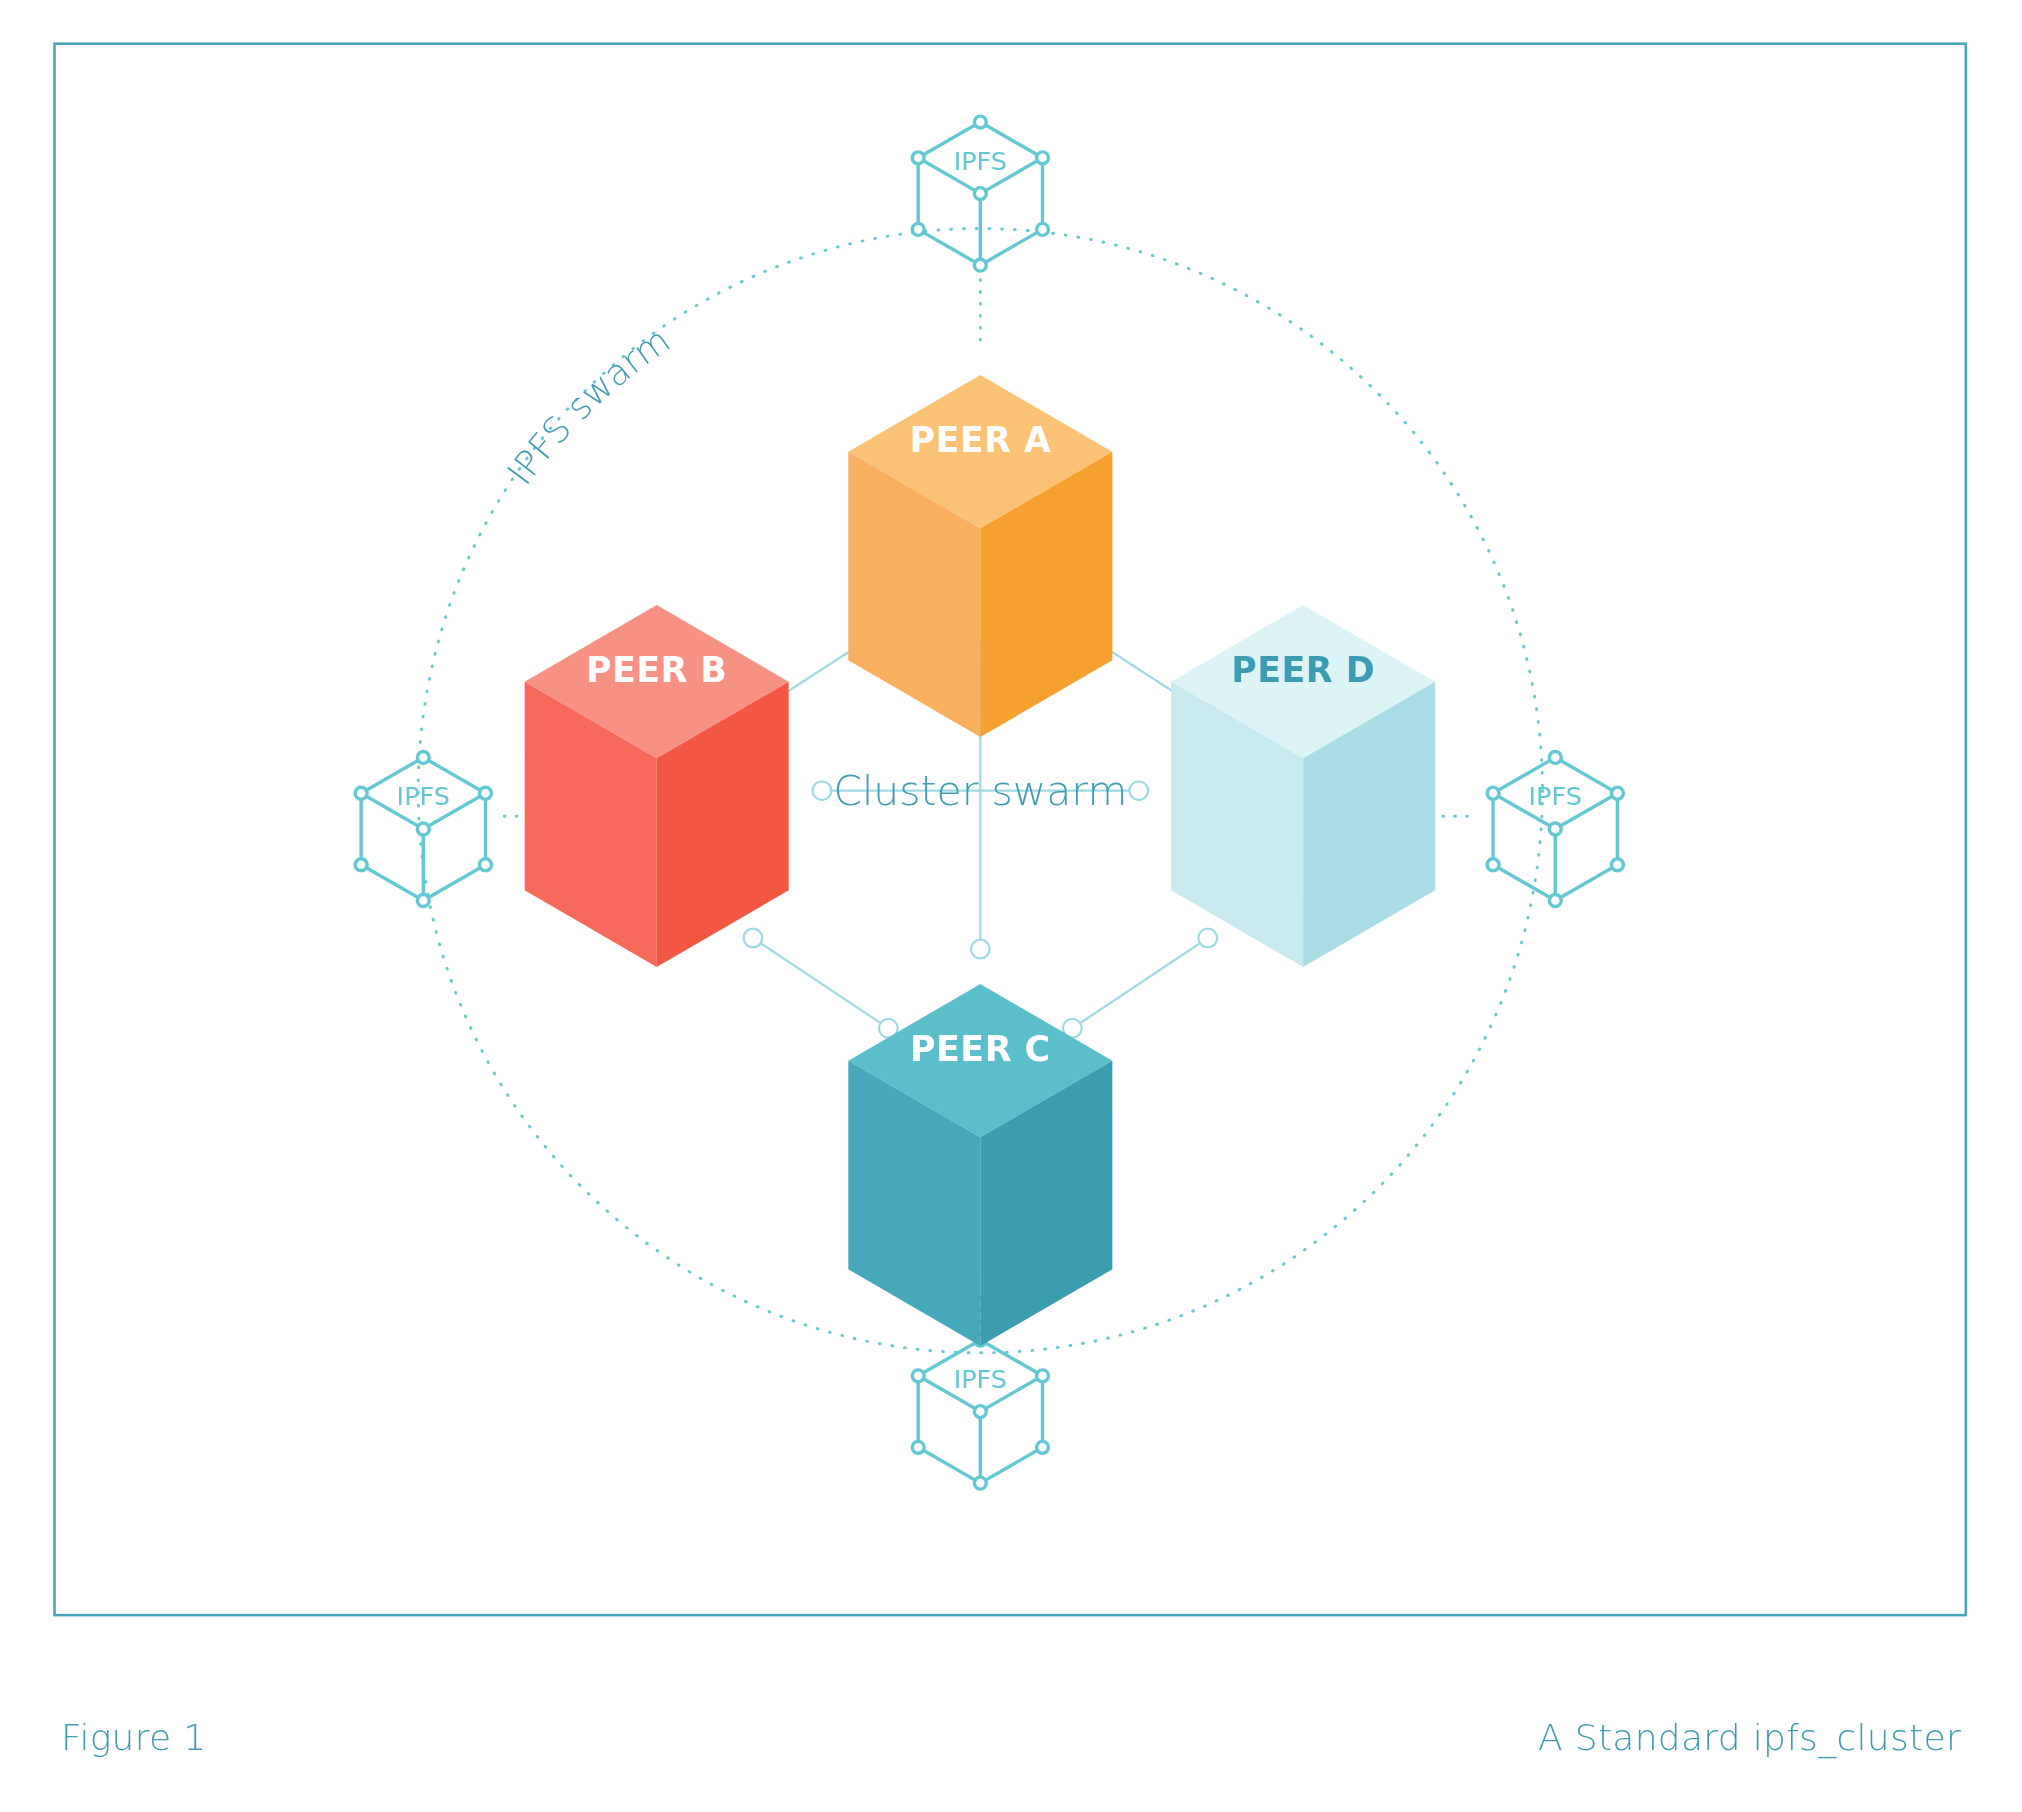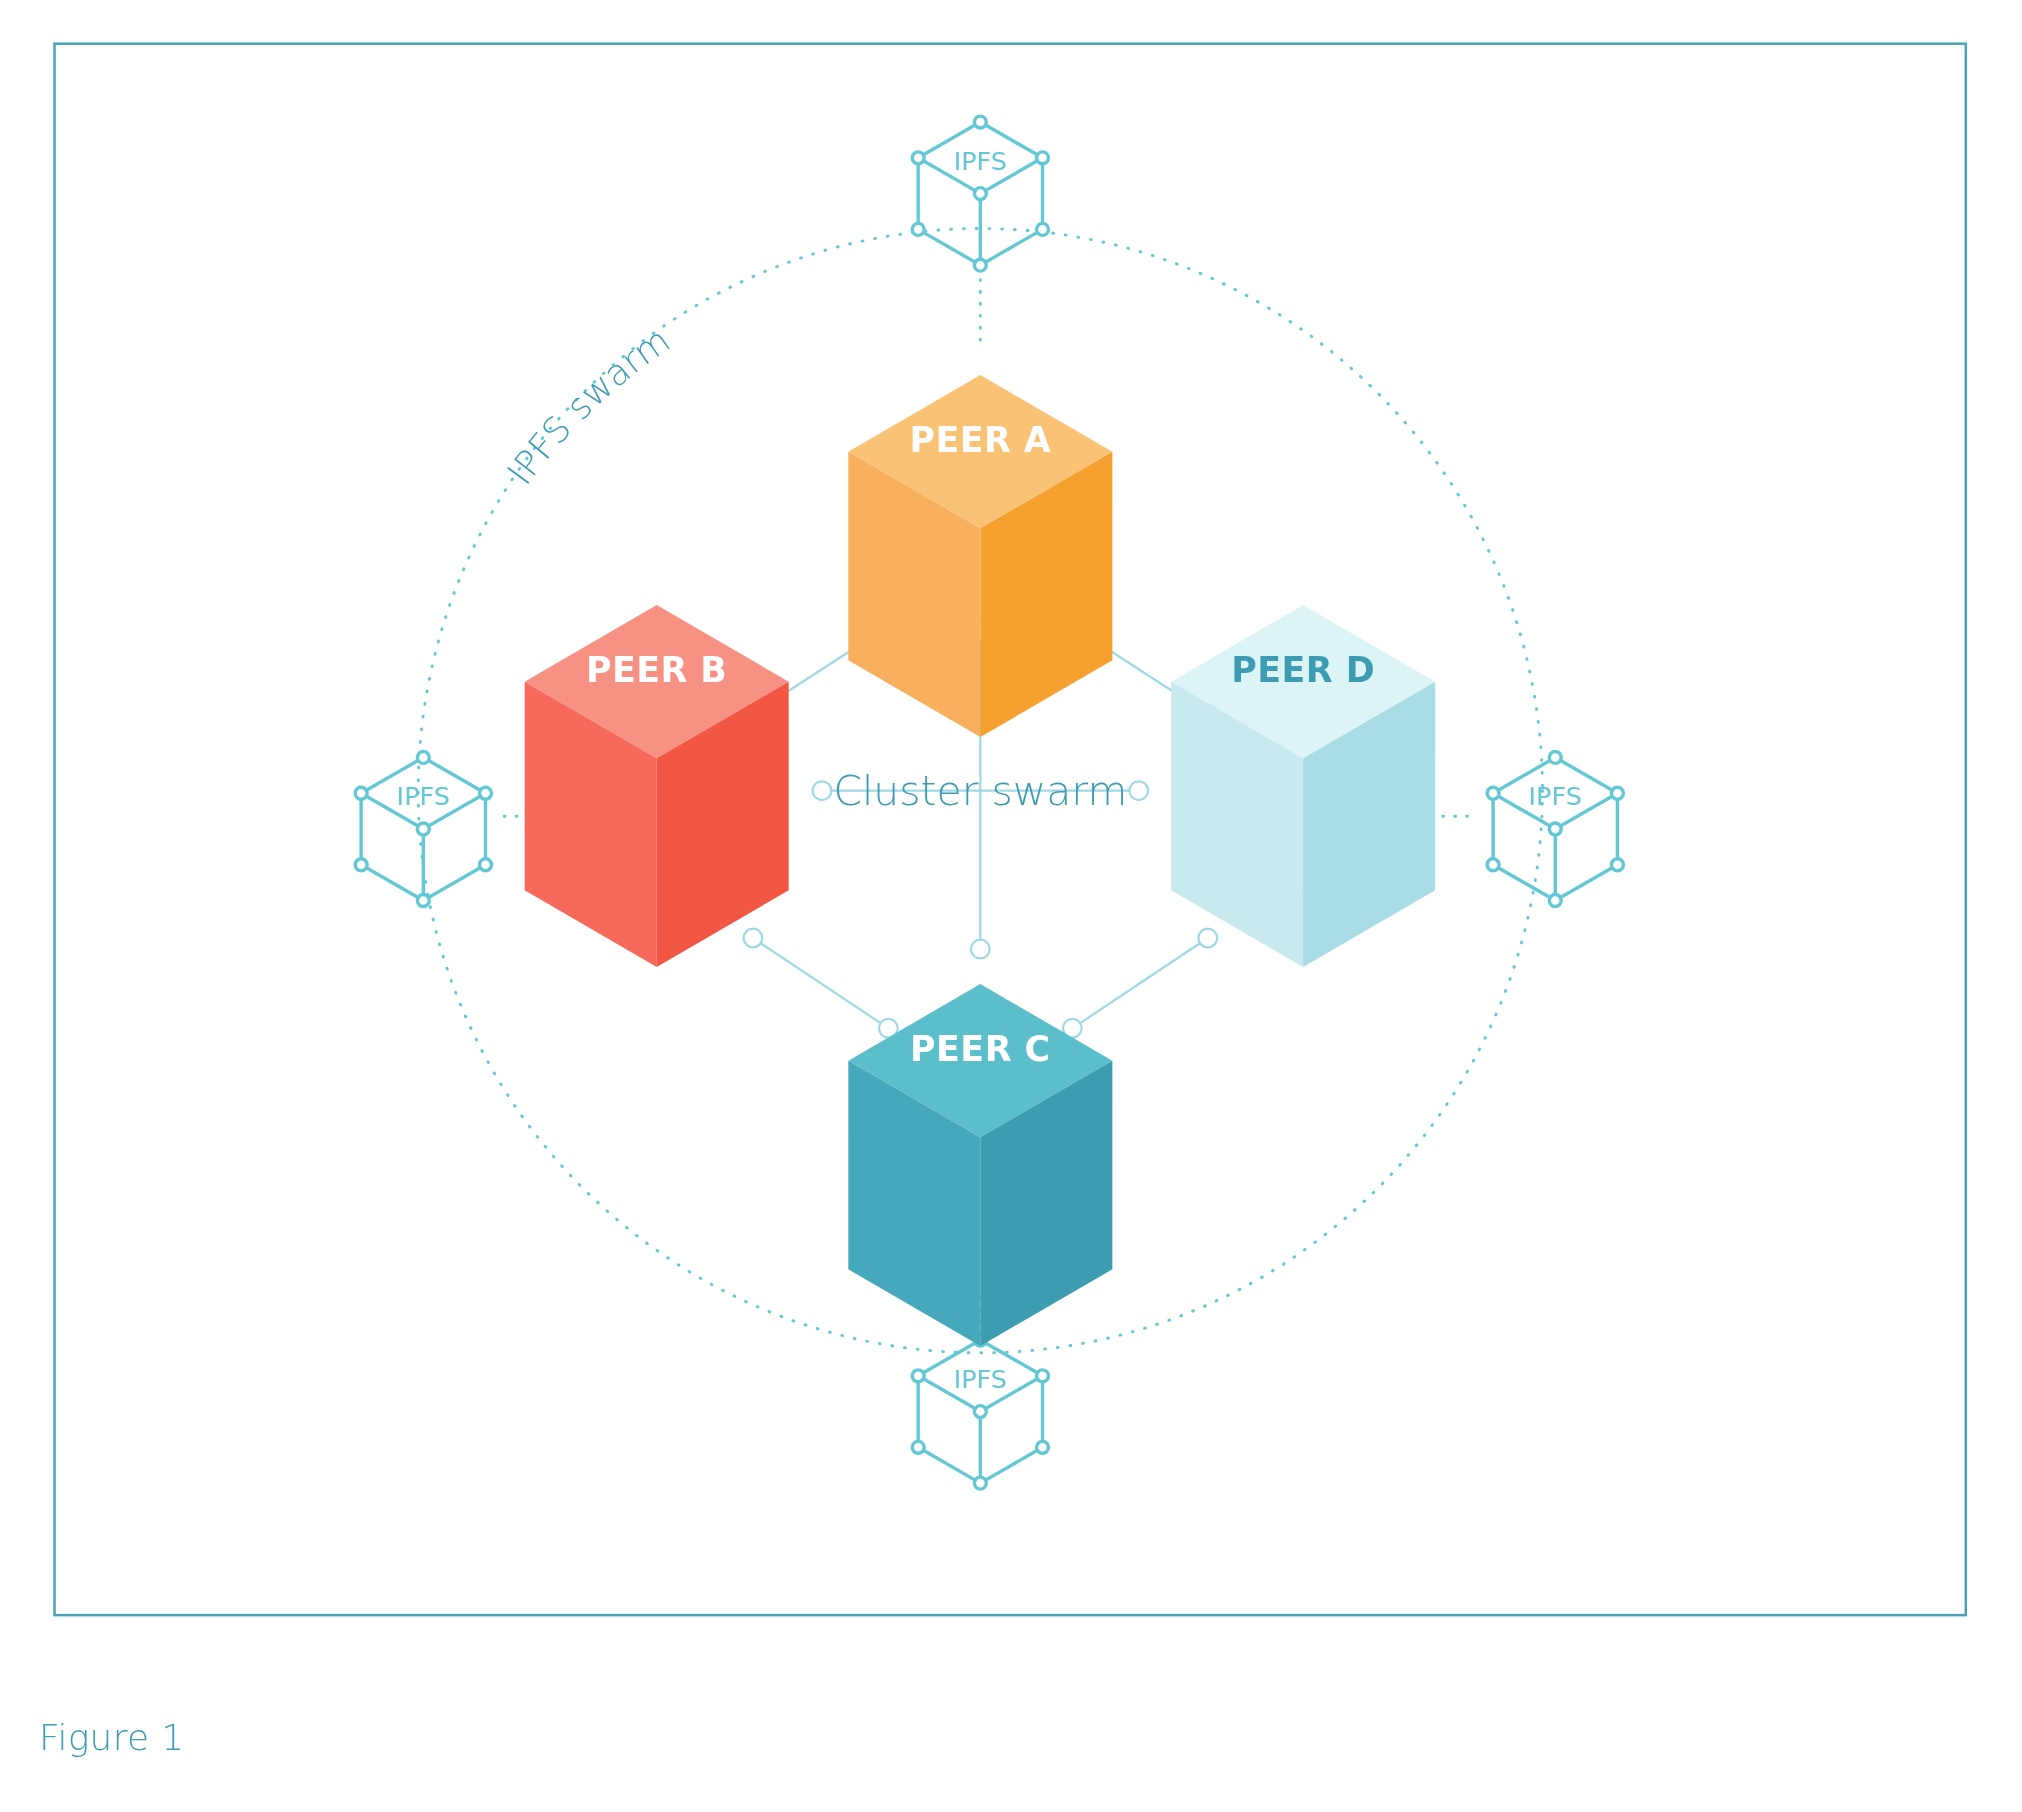--- a/index.html
+++ b/index.html
@@ -28,21 +28,21 @@
   }
   .footer-row {
     position: absolute;
     left: 0;
     top: 1695px;
     width: 2022px;
     height: 85px;
     display: flex;
     justify-content: space-between;
     align-items: center;
-    padding: 0 39px;
+    padding: 0 61px;
     box-sizing: border-box;
   }
   .footer-text {
     font-family: "DejaVu Sans", sans-serif;
     font-weight: 300;
     font-size: 36px;
     color: #3e9cb2;
     letter-spacing: 0.3px;
     white-space: nowrap;
   }
@@ -225,16 +225,17 @@
       <polygon points="1151,1155 1306,1245 1151,1335 996,1245" fill="#5bbecb"></polygon>
       <polygon points="996,1245 1151,1335 1151,1580 996,1490" fill="#45a9bb"></polygon>
       <polygon points="1151,1335 1306,1245 1306,1490 1151,1580" fill="#3c9cb0"></polygon>
       <text class="cube-label" x="1151" y="1245" text-anchor="middle" fill="#ffffff">PEER C</text>
     </g>
 
   </svg>
 
   <div class="footer-row">
     <div class="footer-text">Figure 1</div>
+    <div class="footer-text">A Standard ipfs_cluster</div>
   </div>
 
 </div>
 
 
 </body></html>

